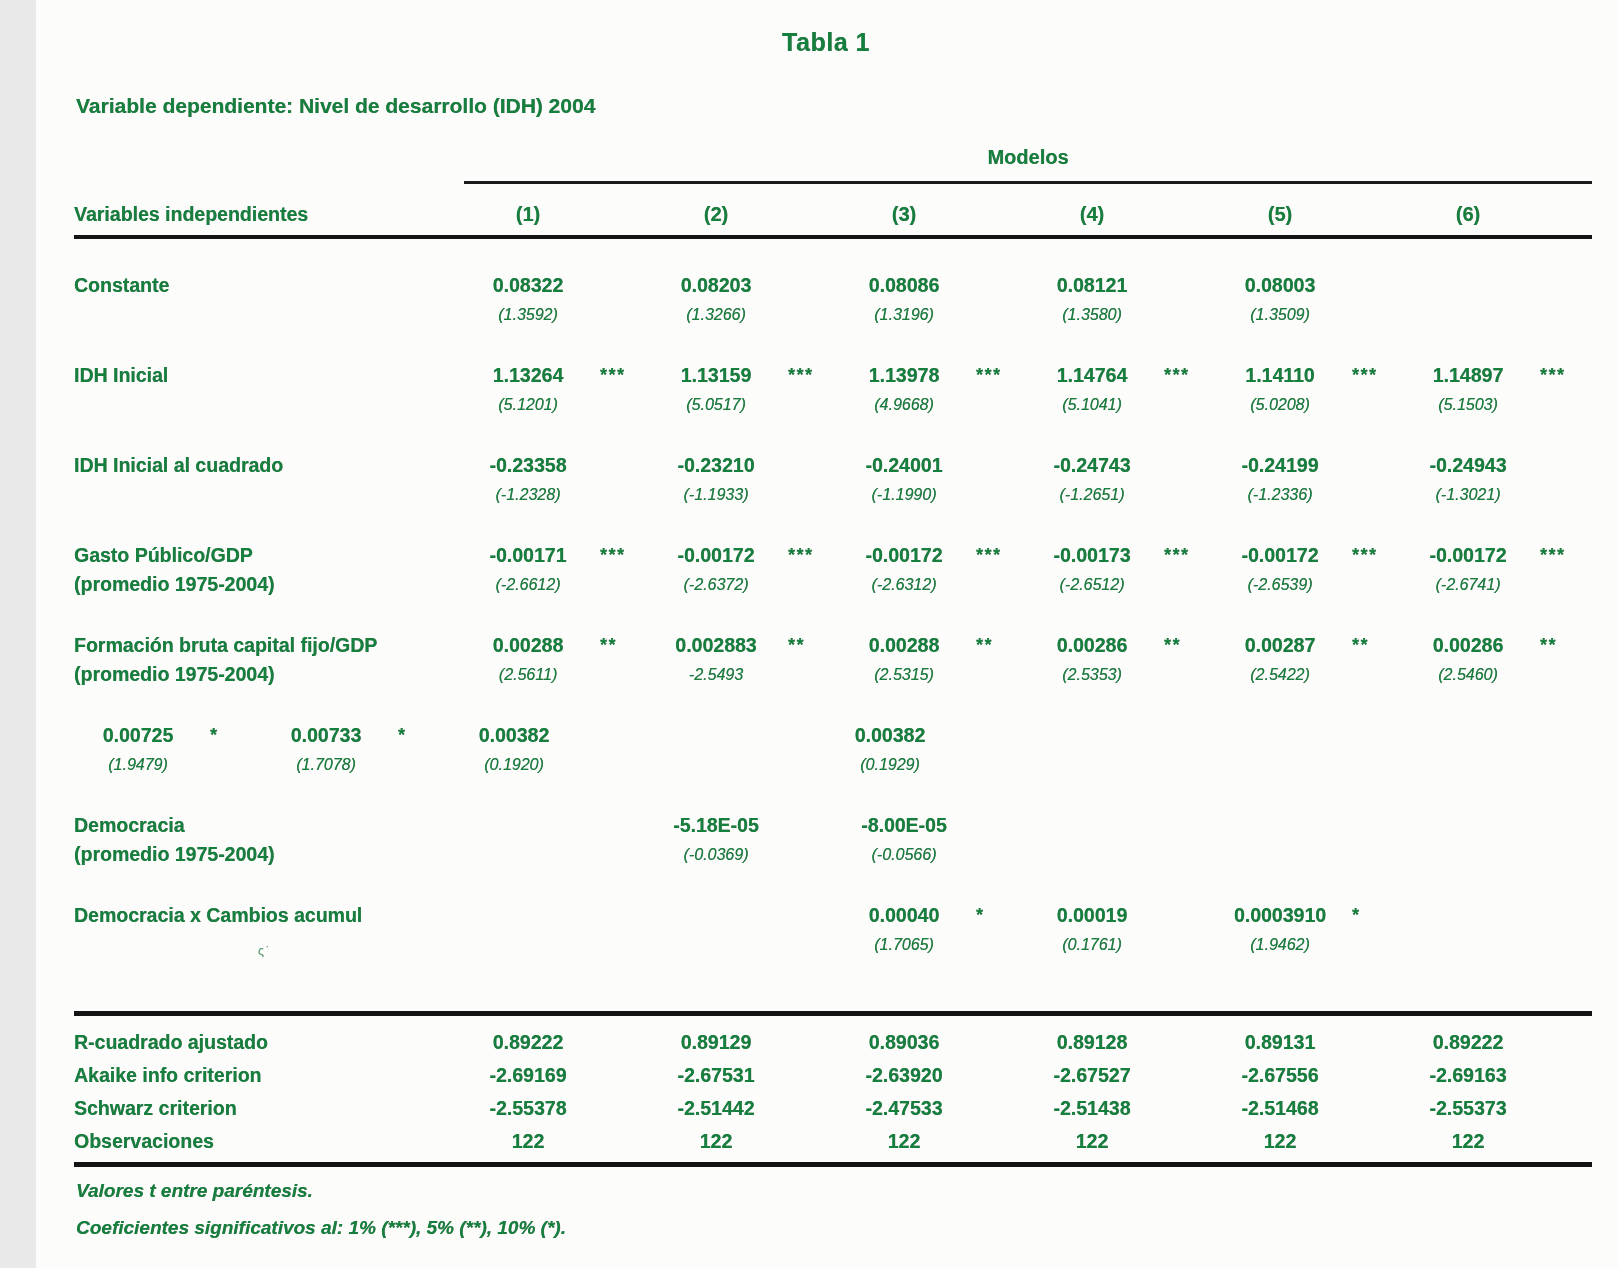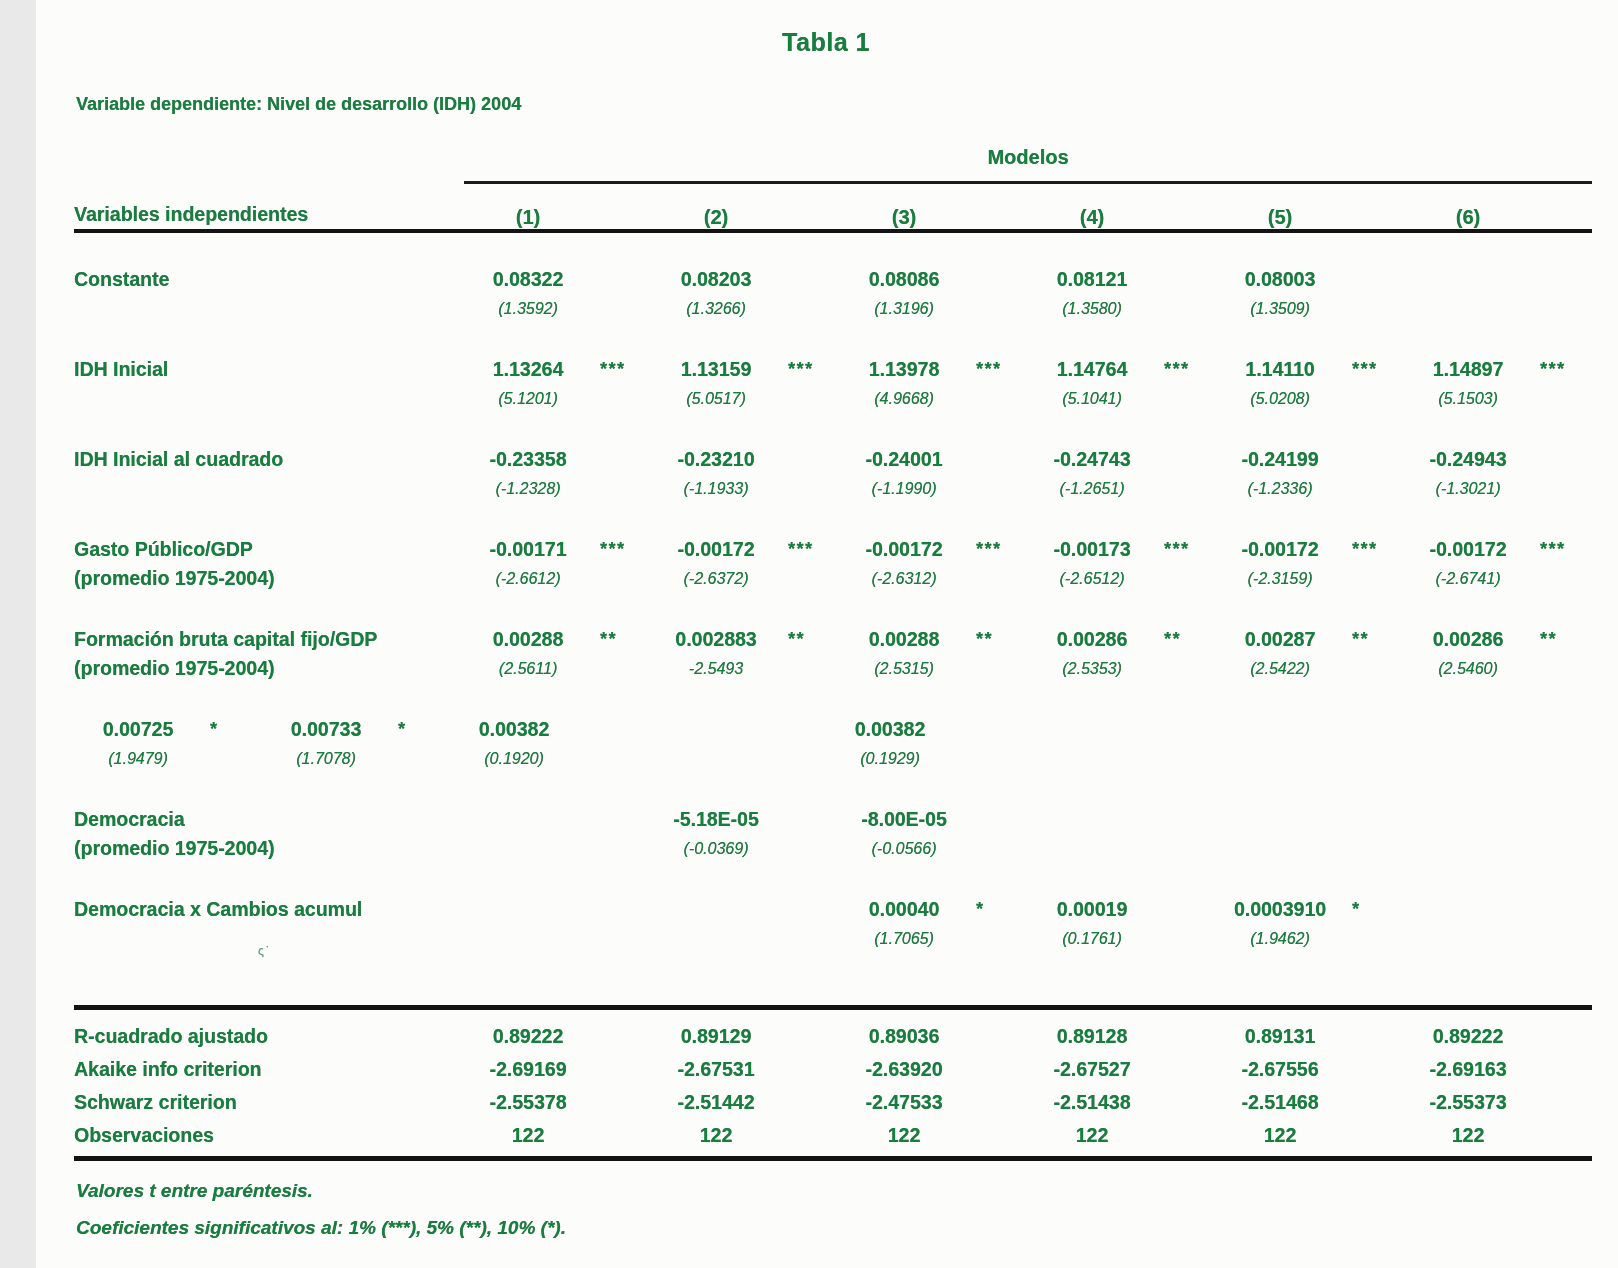--- a/index.html
+++ b/index.html
@@ -9,32 +9,32 @@
     color:#15803d; font-family:"Liberation Sans", sans-serif; overflow:hidden;
     text-shadow: 0.25px 0.25px 0.6px rgba(25,25,25,0.55);
     margin-left: 36px;
   }
   .title {
     position:absolute; top:28px; left:0; width:1580px; text-align:center;
     font-size:25px; font-weight:bold; letter-spacing:0.5px;
   }
   .depvar {
     position:absolute; top:94px; left:40px;
-    font-size:18px; font-weight:bold;
+    font-size:21px; font-weight:bold;
   }
   .table { position:absolute; top:146px; left:38px; width:1518px; }
 
   .modelos-row {
     margin-left:390px; width:1128px; text-align:center;
     font-size:20px; font-weight:bold; padding-bottom:12px;
     border-bottom:3px solid #1b1b1b;
   }
   .header-row {
-    display:flex; align-items:flex-end;
-    padding:16px 0 0; border-bottom:4px solid #141414;
+    display:flex; align-items:center;
+    padding:16px 0 6px; border-bottom:4px solid #141414;
   }
   .hlabel { width:390px; font-size:20px; font-weight:bold; }
   .mcol { width:188px; flex:0 0 188px; }
   .vline { display:flex; height:29px; align-items:center; }
   .vbox { width:128px; text-align:center; font-size:19.5px; font-weight:bold; }
   .hcol .vbox { font-size:20px; }
   .sbox {
     width:60px; padding-left:8px; font-size:18px; font-weight:bold;
     letter-spacing:1.5px; white-space:nowrap;
   }
@@ -315,21 +315,21 @@
       <div class="tline">
               <div class="tbox">(-2.6512)</div>
             </div>
     </div>
     <div class="mcol">
       <div class="vline">
         <div class="vbox">-0.00172</div>
         <div class="sbox">***</div>
       </div>
       <div class="tline">
-              <div class="tbox">(-2.3159)</div>
+              <div class="tbox">(-2.6539)</div>
             </div>
     </div>
     <div class="mcol">
       <div class="vline">
         <div class="vbox">-0.00172</div>
         <div class="sbox">***</div>
       </div>
       <div class="tline">
               <div class="tbox">(-2.6741)</div>
             </div>

